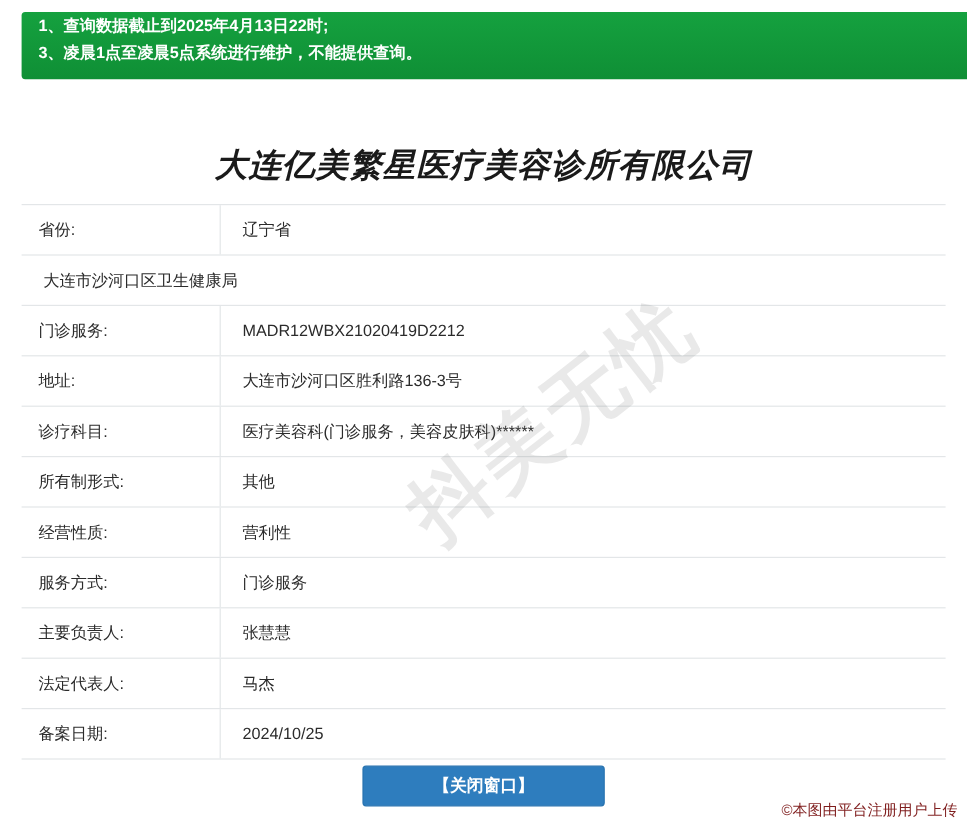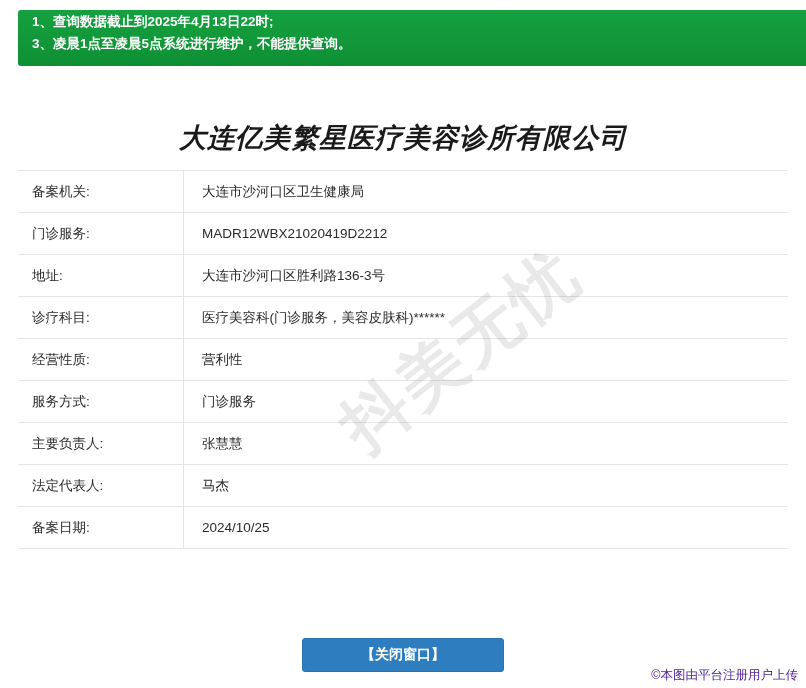--- a/index.html
+++ b/index.html
@@ -133,59 +133,66 @@
     letter-spacing: 4px;
     white-space: nowrap;
     line-height: 250px;
     text-align: center;
   }
   .watermark-footer {
     position: absolute;
     right: 8px;
     bottom: 4px;
     font-size: 12.5px;
-    color: #4c1d95;
+    color: #7f1d1d;
     white-space: nowrap;
   }
 </style>
 </head>
 <body>
 
 <div class="page">
 
   <div class="notice">
     <div class="notice-line">1、查询数据截止到2025年4月13日22时;</div>
     <div class="notice-line">3、凌晨1点至凌晨5点系统进行维护，不能提供查询。</div>
   </div>
 
   <div class="title">大连亿美繁星医疗美容诊所有限公司</div>
 
   <div class="table">
 
-
-    <div class="row">
-      <div class="cell-label">备案机关:</div>
+    <div class="row">
+      <div class="cell-label">省份:</div>
+      <div class="cell-value">辽宁省</div>
+    </div>
+
+    <div class="row">
       <div class="cell-value">大连市沙河口区卫生健康局</div>
     </div>
 
     <div class="row">
       <div class="cell-label">门诊服务:</div>
       <div class="cell-value">MADR12WBX21020419D2212</div>
     </div>
 
     <div class="row">
       <div class="cell-label">地址:</div>
       <div class="cell-value">大连市沙河口区胜利路136-3号</div>
     </div>
 
     <div class="row">
       <div class="cell-label">诊疗科目:</div>
       <div class="cell-value">医疗美容科(门诊服务，美容皮肤科)******</div>
     </div>
 
+    <div class="row">
+      <div class="cell-label">所有制形式:</div>
+      <div class="cell-value">其他</div>
+    </div>
 
     <div class="row">
       <div class="cell-label">经营性质:</div>
       <div class="cell-value">营利性</div>
     </div>
 
     <div class="row">
       <div class="cell-label">服务方式:</div>
       <div class="cell-value">门诊服务</div>
     </div>

